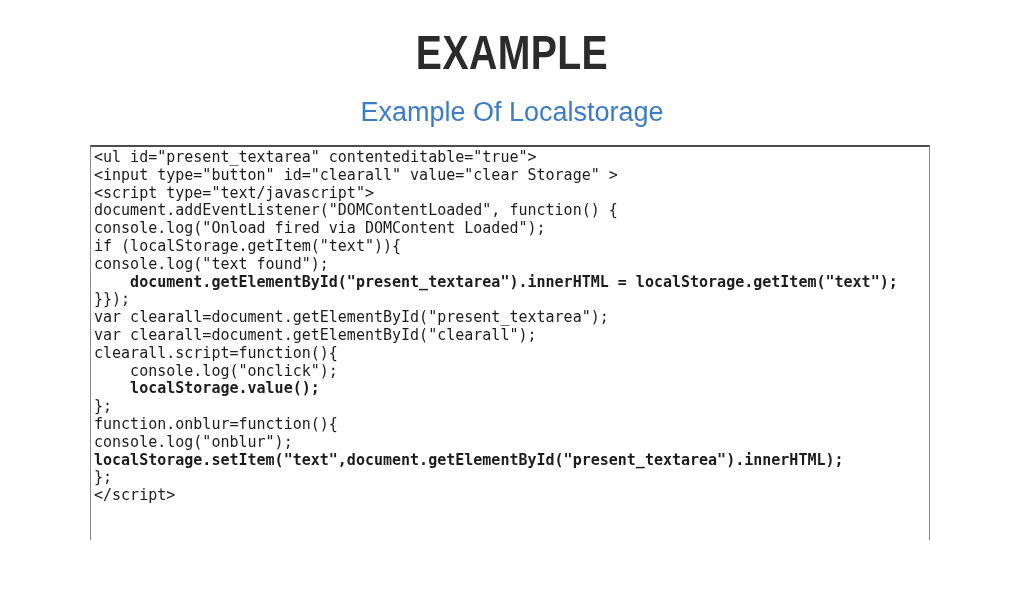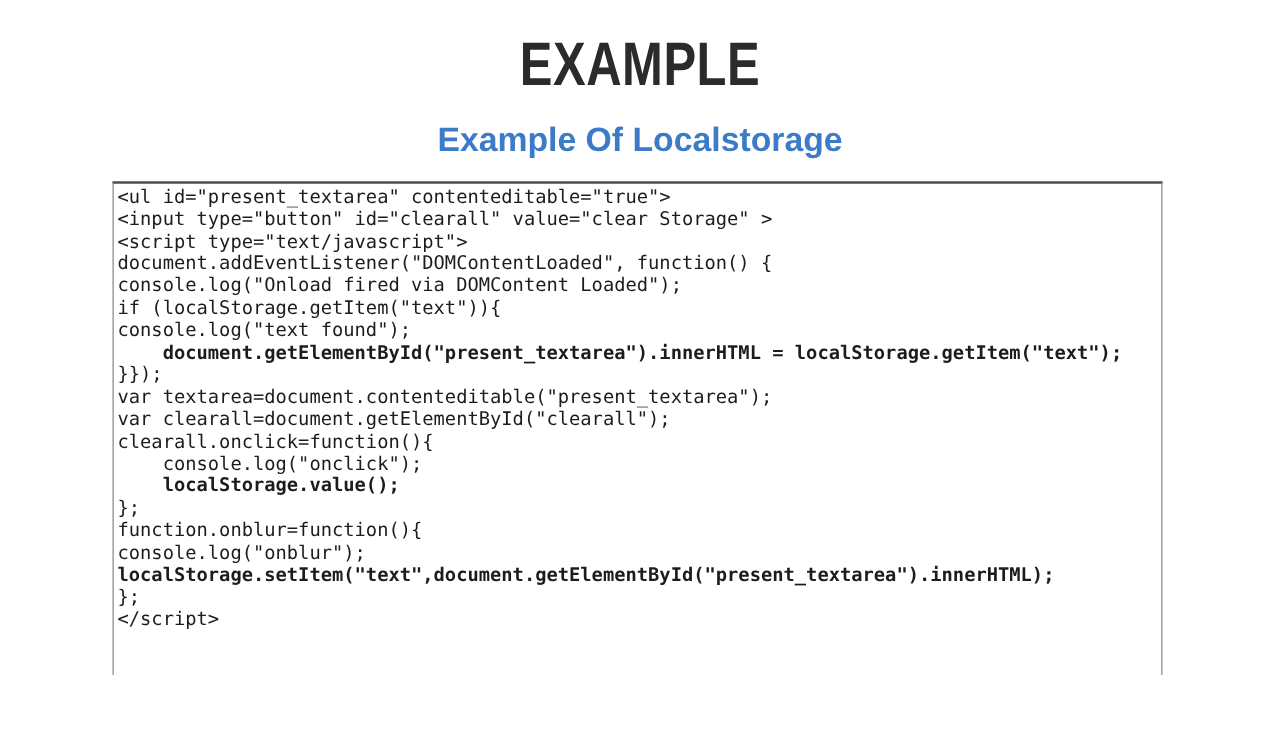--- a/index.html
+++ b/index.html
@@ -29,21 +29,21 @@
     letter-spacing: 0.5px;
   }
   .page-subtitle {
     position: absolute;
     top: 97px;
     left: 0;
     width: 1024px;
     text-align: center;
     font-size: 27px;
     line-height: 30px;
-    font-weight: 700;
+    font-weight: 400;
     color: #3c7bc8;
   }
   .code-box {
     position: absolute;
     top: 145px;
     left: 90px;
     width: 840px;
     height: 395px;
     box-sizing: border-box;
     background: #ffffff;
@@ -75,23 +75,23 @@
 <div class="code-box">
     <div class="code-line">&lt;ul id="present_textarea" contenteditable="true"&gt;</div>
     <div class="code-line">&lt;input type="button" id="clearall" value="clear Storage" &gt;</div>
     <div class="code-line">&lt;script type="text/javascript"&gt;</div>
     <div class="code-line">document.addEventListener("DOMContentLoaded", function() {</div>
     <div class="code-line">console.log("Onload fired via DOMContent Loaded");</div>
     <div class="code-line">if (localStorage.getItem("text")){</div>
     <div class="code-line">console.log("text found");</div>
     <div class="code-line bold">    document.getElementById("present_textarea").innerHTML = localStorage.getItem("text");</div>
     <div class="code-line">}});</div>
-    <div class="code-line">var textarea=document.contenteditable("present_textarea");</div>
+    <div class="code-line">var clearall=document.getElementById("present_textarea");</div>
     <div class="code-line">var clearall=document.getElementById("clearall");</div>
-    <div class="code-line">clearall.onclick=function(){</div>
+    <div class="code-line">clearall.script=function(){</div>
     <div class="code-line">    console.log("onclick");</div>
     <div class="code-line bold">    localStorage.value();</div>
     <div class="code-line">};</div>
     <div class="code-line">function.onblur=function(){</div>
     <div class="code-line">console.log("onblur");</div>
     <div class="code-line bold">localStorage.setItem("text",document.getElementById("present_textarea").innerHTML);</div>
     <div class="code-line">};</div>
     <div class="code-line">&lt;/script&gt;</div>
   </div>
 

